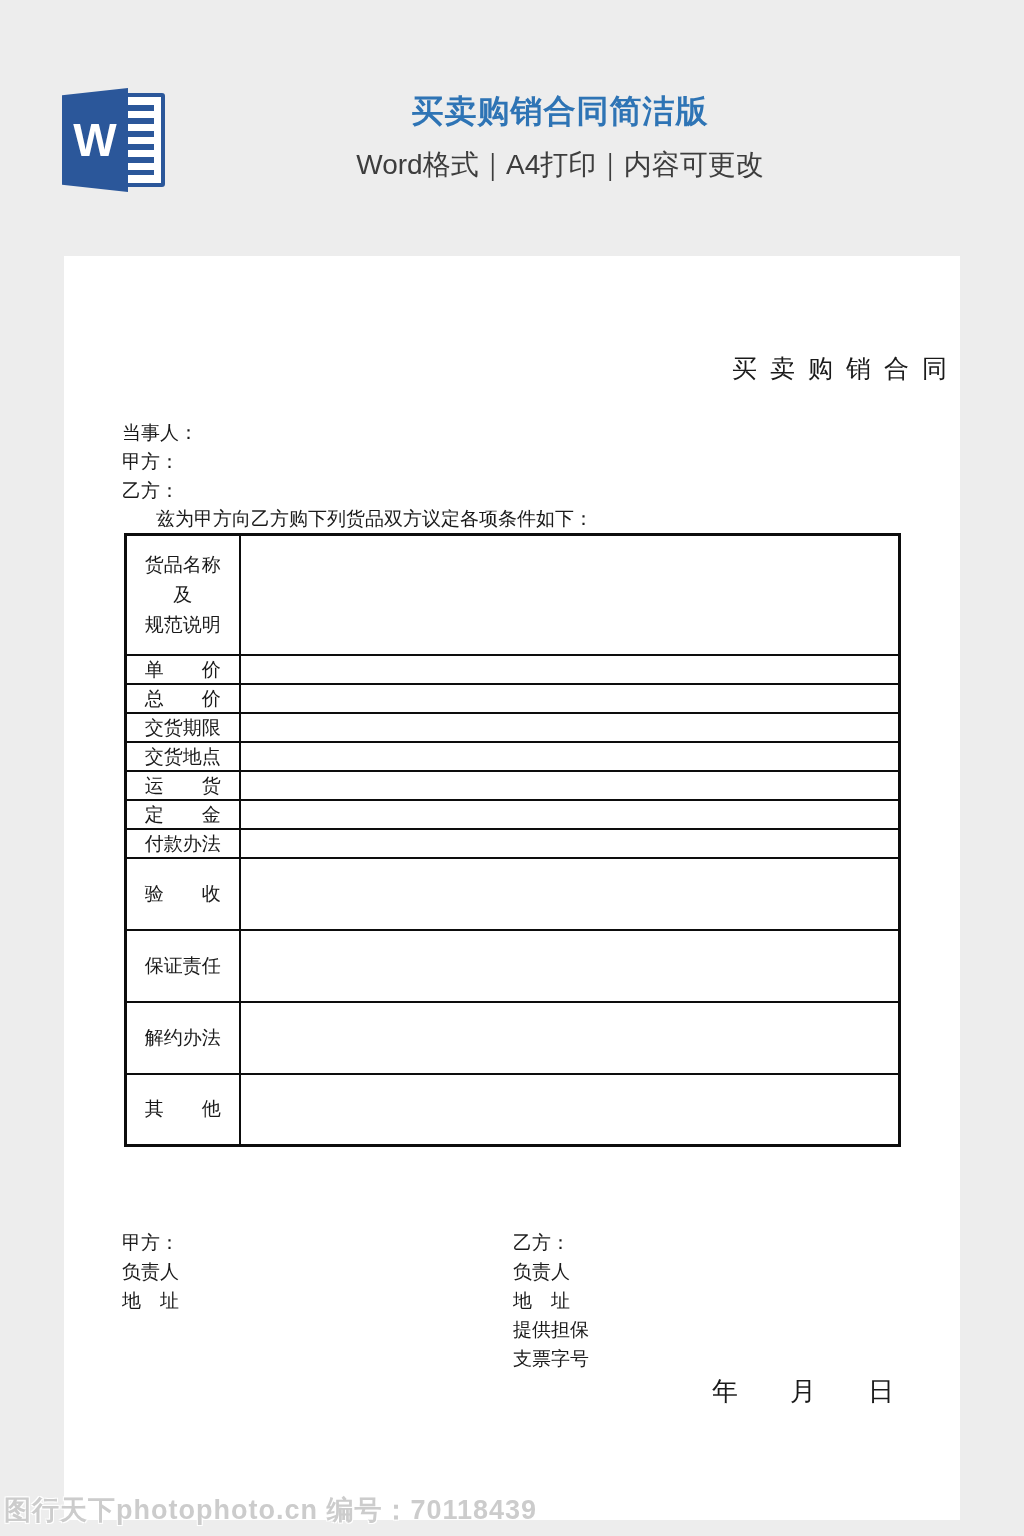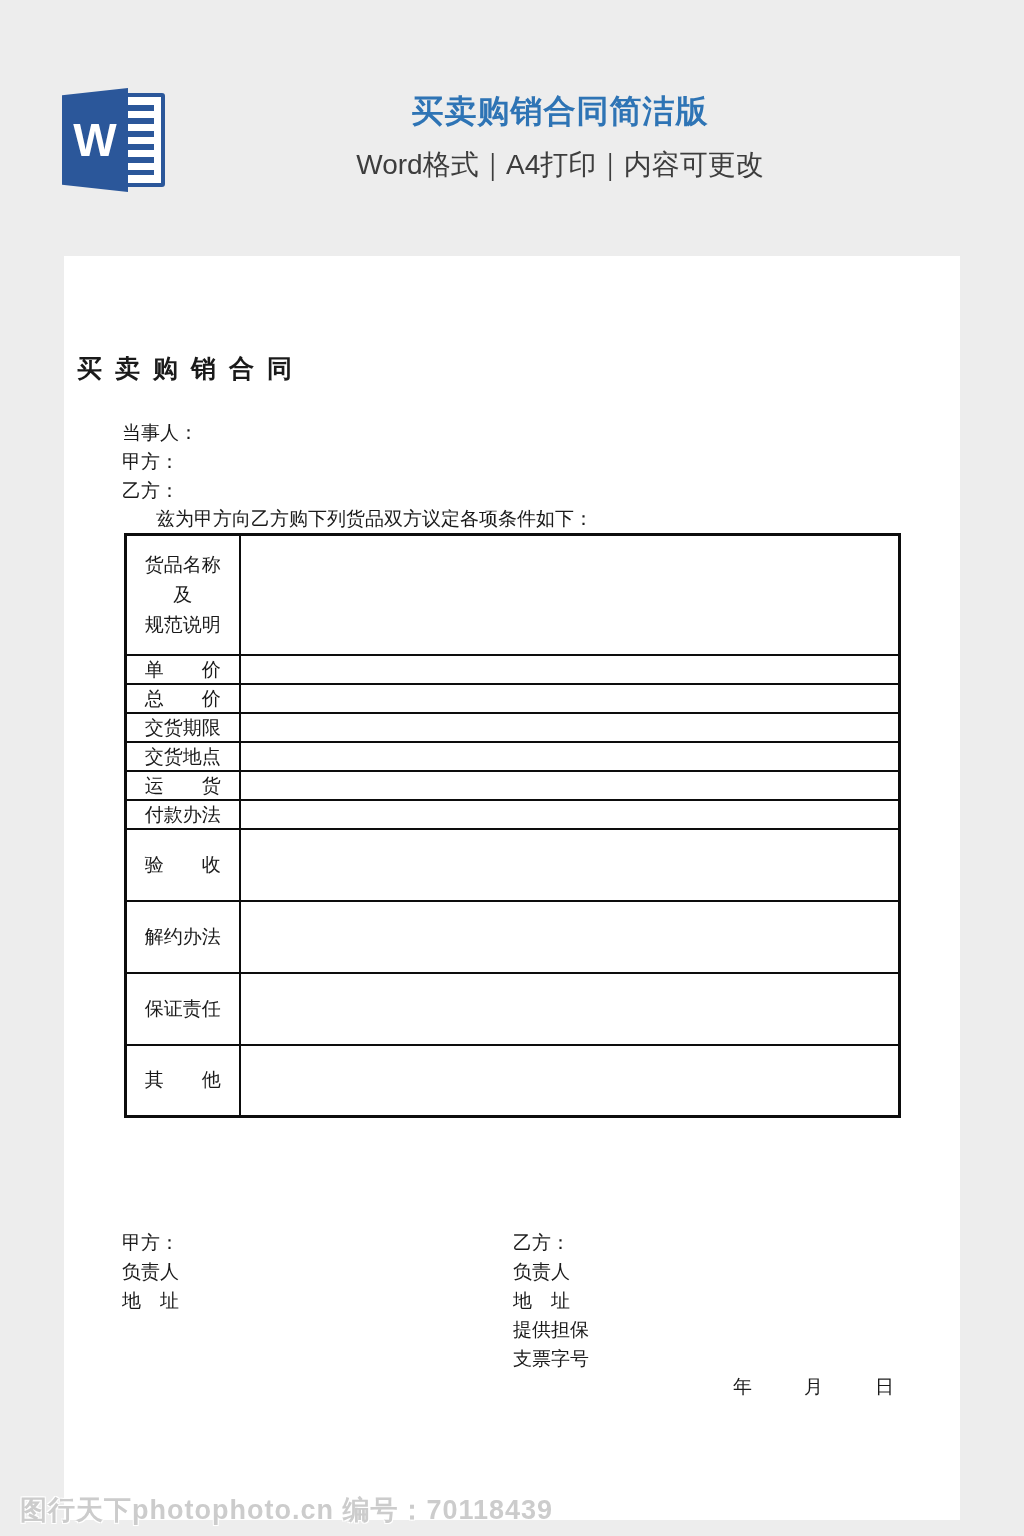--- a/index.html
+++ b/index.html
@@ -38,21 +38,21 @@
 
   
   .page {
     position:absolute; left:64px; top:256px; width:896px; height:1264px;
     background:#ffffff;
     font-family:"Liberation Serif","DejaVu Serif",serif;
     color:#1a1a1a;
   }
   .doc-title {
     position:absolute; top:96px; left:0; width:100%;
-    text-align:left; font-size:25px; font-weight:bold;
+    text-align:right; font-size:25px; font-weight:normal;
     letter-spacing:13px; text-indent:13px;
   }
   .intro { position:absolute; left:58px; top:162px; font-size:19px; line-height:29px; }
   .leadin { position:absolute; left:92px; top:250px; font-size:19px; line-height:26px; }
 
   .contract-table {
     position:absolute; left:60px; top:277px; width:777px;
     border-collapse:collapse; table-layout:fixed;
     border:3px solid #0d0d0d;
   }
@@ -67,27 +67,27 @@
   .contract-table td.value-cell { background:#fff; }
   tr.size-xl { height:120px; }
   tr.size-s  { height:29px; }
   tr.size-l  { height:72px; }
   tr.size-s td.label-cell { line-height:25px; }
 
   .sig-col { position:absolute; font-size:19px; line-height:29px; }
   .sig-a { left:58px; top:972px; }
   .sig-b { left:449px; top:972px; }
 
-  .dateline { position:absolute; right:66px; top:1118px; font-size:19px; }
+  .dateline { position:absolute; right:66px; top:1118px; font-size:26px; }
   .date-part { margin-left:52px; }
   .date-part:first-child { margin-left:0; }
 
   
   .watermark {
-    position:absolute; left:20px; top:1492px;
+    position:absolute; left:4px; top:1492px;
     font-size:27px; font-weight:bold; letter-spacing:1px;
     color:#cccccc;
     text-shadow:-1px -1px 0 #ffffff, 1px -1px 0 #ffffff,
                 -1px  1px 0 #ffffff, 1px  1px 0 #ffffff;
     font-family:"Liberation Sans","DejaVu Sans",sans-serif;
     text-align:right;
   }
 </style>
 </head>
 <body>
@@ -140,33 +140,37 @@
         </tr>
         <tr class="size-s">
           <td class="label-cell">交货地点</td>
           <td class="value-cell"></td>
         </tr>
         <tr class="size-s">
           <td class="label-cell">运　　货</td>
           <td class="value-cell"></td>
         </tr>
         <tr class="size-s">
+          <td class="label-cell">定　　金</td>
+          <td class="value-cell"></td>
+        </tr>
+        <tr class="size-s">
           <td class="label-cell">付款办法</td>
           <td class="value-cell"></td>
         </tr>
         <tr class="size-l">
           <td class="label-cell">验　　收</td>
           <td class="value-cell"></td>
         </tr>
         <tr class="size-l">
-          <td class="label-cell">解约办法</td>
+          <td class="label-cell">保证责任</td>
           <td class="value-cell"></td>
         </tr>
         <tr class="size-l">
-          <td class="label-cell">保证责任</td>
+          <td class="label-cell">解约办法</td>
           <td class="value-cell"></td>
         </tr>
         <tr class="size-l">
           <td class="label-cell">其　　他</td>
           <td class="value-cell"></td>
         </tr>
       </tbody>
   </table>
 
   <div class="sig-col sig-a" id="sig-a">

